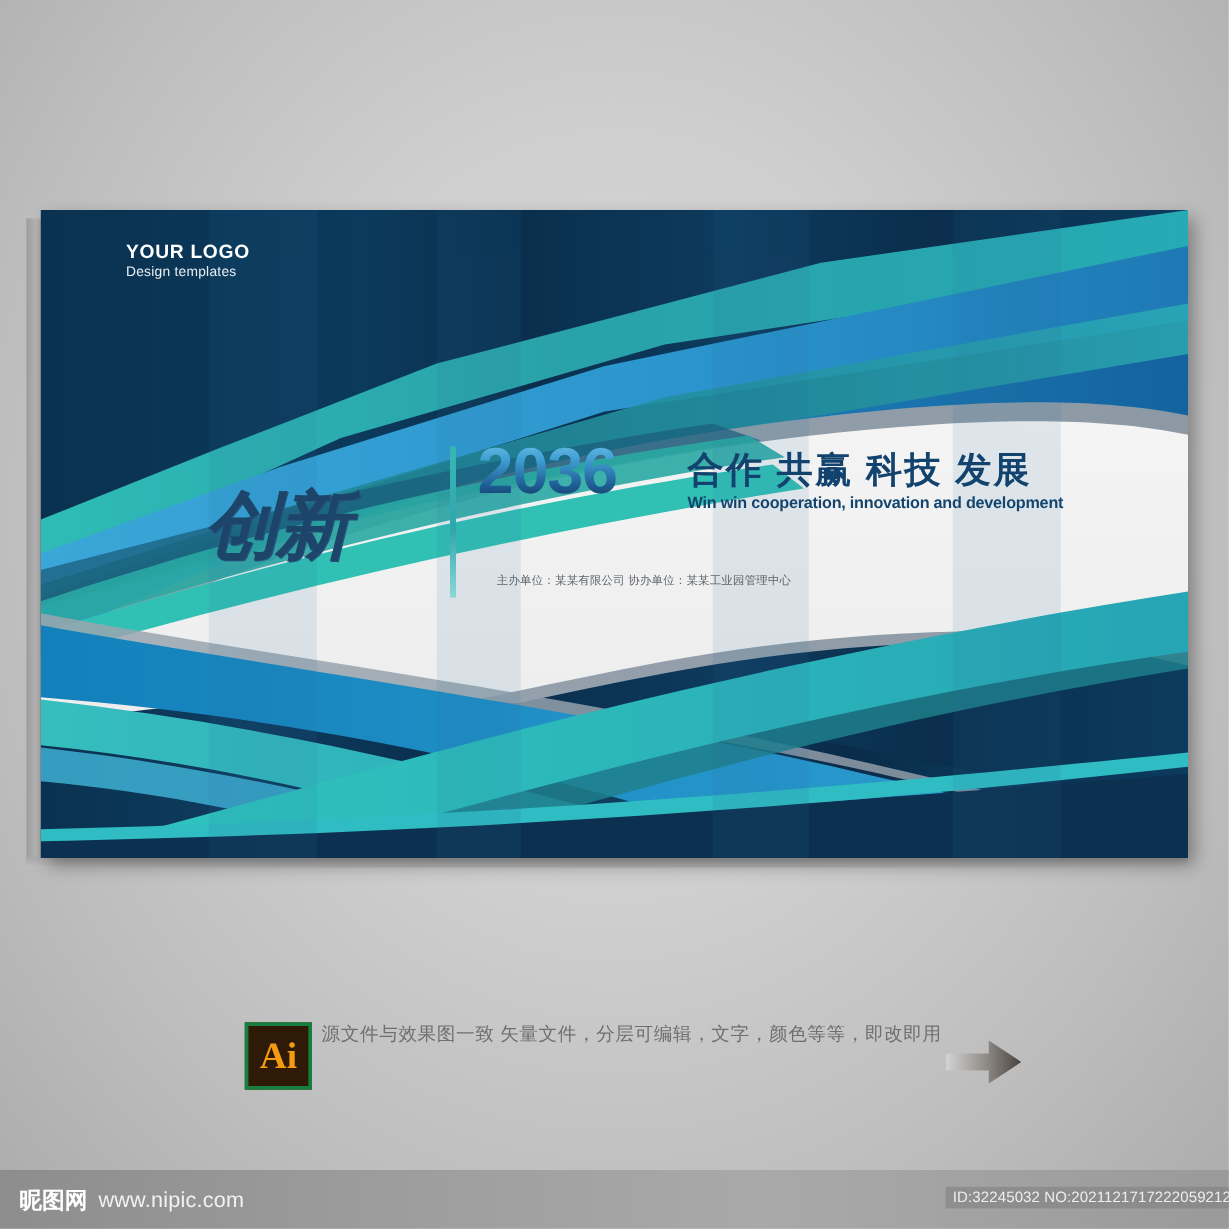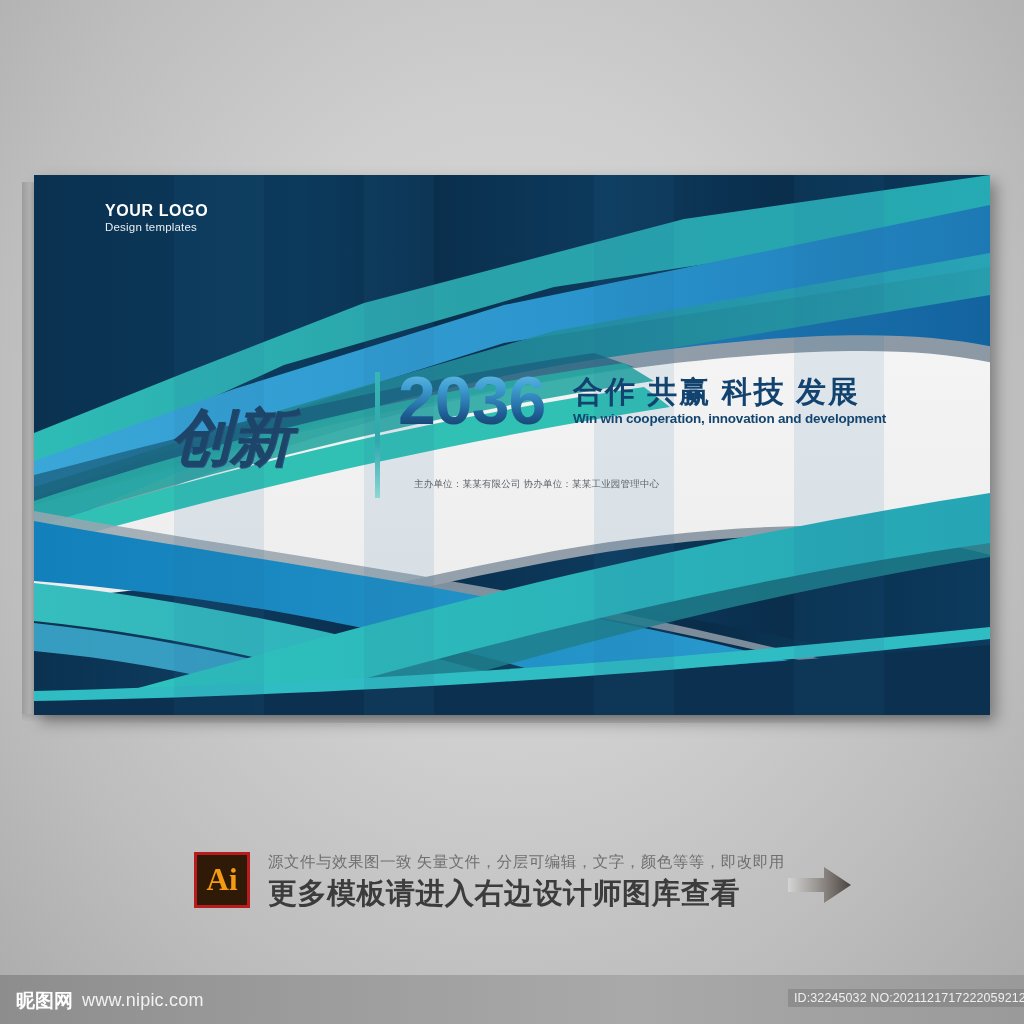--- a/index.html
+++ b/index.html
@@ -42,21 +42,21 @@
     color:#1d4469;font-size:62px;font-weight:bold;letter-spacing:-2px;
     font-family:"DejaVu Serif","Liberation Serif",serif;
     font-style:italic;white-space:nowrap;line-height:140px;
     text-shadow:1px 1px 0 #27527c;
   }
 
   .divider{position:absolute;left:205px;top:12px;width:5px;height:126px;
     background:linear-gradient(180deg,#37b7b4,#2fa7ad 55%,#8fd7d6);}
 
   .year{
-    position:absolute;left:228px;top:6px;font-size:68px;font-weight:bold;
+    position:absolute;left:228px;top:6px;font-size:54px;font-weight:bold;
     letter-spacing:-1px;line-height:1;
     background:linear-gradient(180deg,#6fc2e8 0%,#3f9ed2 32%,#1f5f96 70%,#12365c 100%);
     -webkit-background-clip:text;background-clip:text;color:transparent;
     text-shadow:0 0 0 rgba(0,0,0,0);
   }
 
   .slogan{
     position:absolute;left:403px;top:12px;color:#12426e;
     font-size:30px;font-weight:bold;letter-spacing:2px;white-space:nowrap;
   }
@@ -69,22 +69,22 @@
     font-size:30px;font-weight:bold;letter-spacing:1px;white-space:nowrap;
   }
   .orgline{
     position:absolute;left:244px;top:118px;color:#5d6369;
     font-size:9.5px;white-space:nowrap;letter-spacing:.2px;
   }
 
   
   .promo{position:absolute;left:190px;top:848px;width:660px;height:66px;}
   .ai-badge{
-    position:absolute;left:4px;top:4px;width:56px;height:56px;
-    background:#2e1a06;border:3px solid #b91c1c;box-sizing:border-box;
+    position:absolute;left:14px;top:4px;width:56px;height:56px;
+    background:#2e1a06;border:3px solid #15803d;box-sizing:border-box;
     color:#f59b12;font-size:31px;font-weight:bold;line-height:50px;text-align:center;
     font-family:"Liberation Serif","DejaVu Serif",serif;
   }
   .promo-top{
     position:absolute;left:78px;top:4px;color:#6f6f6f;font-size:15.5px;
     letter-spacing:.5px;white-space:nowrap;
   }
   .promo-main{
     position:absolute;left:78px;top:26px;color:#3c3c3c;font-size:29px;
     font-weight:bold;letter-spacing:.5px;white-space:nowrap;
@@ -242,21 +242,20 @@
     <div class="divider"></div>
     <div class="year">2036</div>
     <div class="slogan">合作 共赢 科技 发展</div>
     <div class="slogan-en">Win win cooperation, innovation and development</div>
     <div class="orgline">主办单位：某某有限公司  协办单位：某某工业园管理中心</div>
   </div>
 
   <div class="promo">
     <div class="ai-badge">Ai</div>
     <div class="promo-top">源文件与效果图一致 矢量文件，分层可编辑，文字，颜色等等，即改即用</div>
-    <div class="promo-main">更多模板请进入右边设计师图库查看</div>
     <svg class="arrow" viewBox="0 0 64 38">
       <defs>
         <linearGradient id="gArrow" x1="0" y1="0" x2="1" y2="0">
           <stop offset="0%" stop-color="#d4d4d4"></stop>
           <stop offset="45%" stop-color="#9b9793"></stop>
           <stop offset="100%" stop-color="#4a4440"></stop>
         </linearGradient>
       </defs>
       <path d="M0,12 L36,12 L36,1 L63,19 L36,37 L36,26 L0,26 Z" fill="url(#gArrow)"></path>
     </svg>

